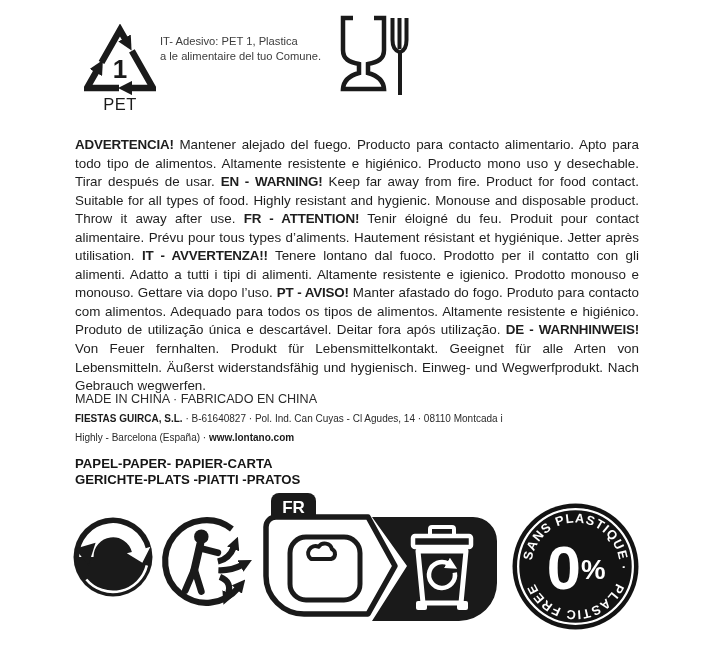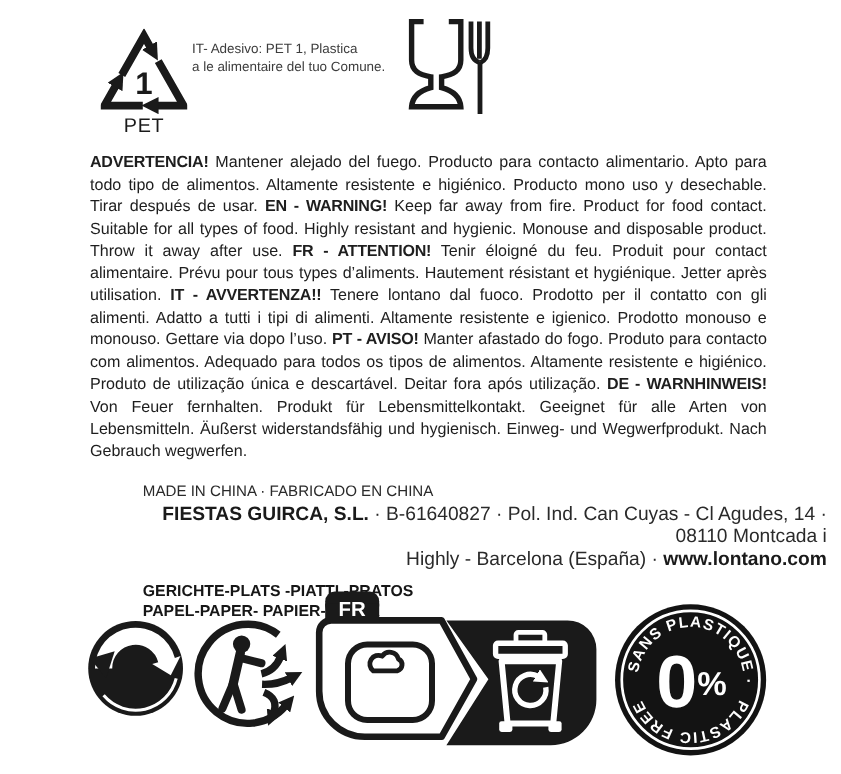--- a/index.html
+++ b/index.html
@@ -16,28 +16,28 @@
   .white-fill{ fill:#fff; }
 
   .pet-symbol{ position:absolute; left:84px; top:24px; }
   .adesivo{
     position:absolute; left:160px; top:34px; width:182px;
     font-size:11.2px; line-height:14.6px; color:#3c3c3c;
   }
   .foodsafe{ position:absolute; left:340px; top:15px; }
 
   .warnings{
-    position:absolute; left:75px; top:126px; width:564px;
+    position:absolute; left:75px; top:136px; width:564px;
     font-size:13.4px; line-height:18.55px; text-align:justify; color:#1e1e1e;
   }
   .warnings .b{ font-weight:700; letter-spacing:-0.2px; }
 
-  .maker{ position:absolute; left:75px; top:400px; width:570px; color:#2a2a2a;margin-left:44px; }
+  .maker{ position:absolute; left:75px; top:390px; width:570px; color:#2a2a2a; }
   .made-in{ font-size:12.6px; line-height:18px; }
-  .company{ font-size:16px; line-height:19px; margin-top:1px;text-align:right; }
+  .company{ font-size:10px; line-height:19px; margin-top:1px; }
   .company .b{ font-weight:700; color:#1a1a1a; }
   .prodlines{ margin-top:9px; font-weight:700; font-size:13.2px; line-height:16px; color:#161616; }
 
   .green-dot{ position:absolute; left:73px; top:517px; }
   .triman{ position:absolute; left:159px; top:514px; }
   .infotri{ position:absolute; left:261px; top:487px; }
   .badge{ position:absolute; left:512px; top:503px; }
   svg text{ font-family:"Liberation Sans","DejaVu Sans",sans-serif; }
 </style>
 </head>
@@ -83,22 +83,22 @@
     <div class="made-in">MADE IN CHINA · FABRICADO EN CHINA</div>
     <div class="company">
       <div>
         <span class="b">FIESTAS GUIRCA, S.L.</span><span> · B-61640827 · Pol. Ind. Can Cuyas - Cl Agudes, 14 · 08110 Montcada i</span>
       </div>
       <div>
         <span>Highly - Barcelona (España) · </span><span class="b">www.lontano.com</span>
       </div>
     </div>
     <div class="prodlines">
+      <div>PAPEL-PAPER- PAPIER-CARTA</div>
       <div>GERICHTE-PLATS -PIATTI -PRATOS</div>
-      <div>PAPEL-PAPER- PAPIER-CARTA</div>
     </div>
   </div>
 
   <svg class="green-dot" width="80" height="80" viewBox="0 0 78 78">
     <circle cx="39" cy="39" r="38.5" class="ink-fill"></circle>
     <path class="white-fill" d="M6,39 A33,33 0 0 1 70.9,30.5 L75.5,28.9 L67.6,44.6 L52.5,35.4 L57.4,34.1 A19,19 0 0 0 20,39 Z"></path>
     <polygon points="2,31 22,25 15,47" class="ink-fill"></polygon>
     <path d="M72,47.2 A34,34 0 0 1 13,60.9" class="white-stroke" stroke-width="2.5"></path>
   </svg>
 

